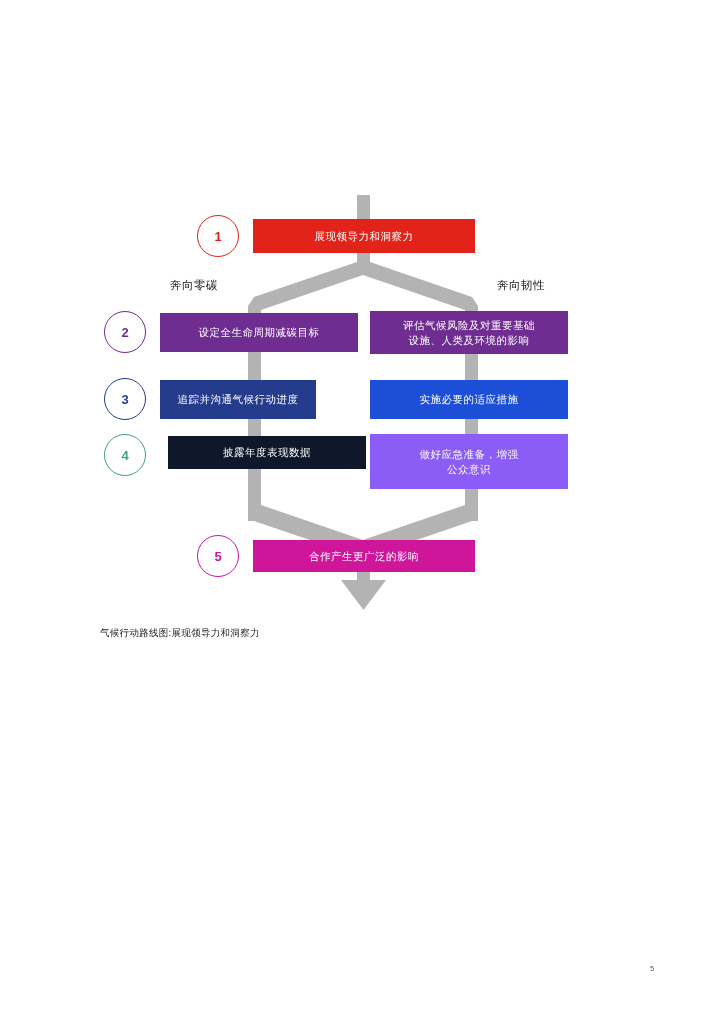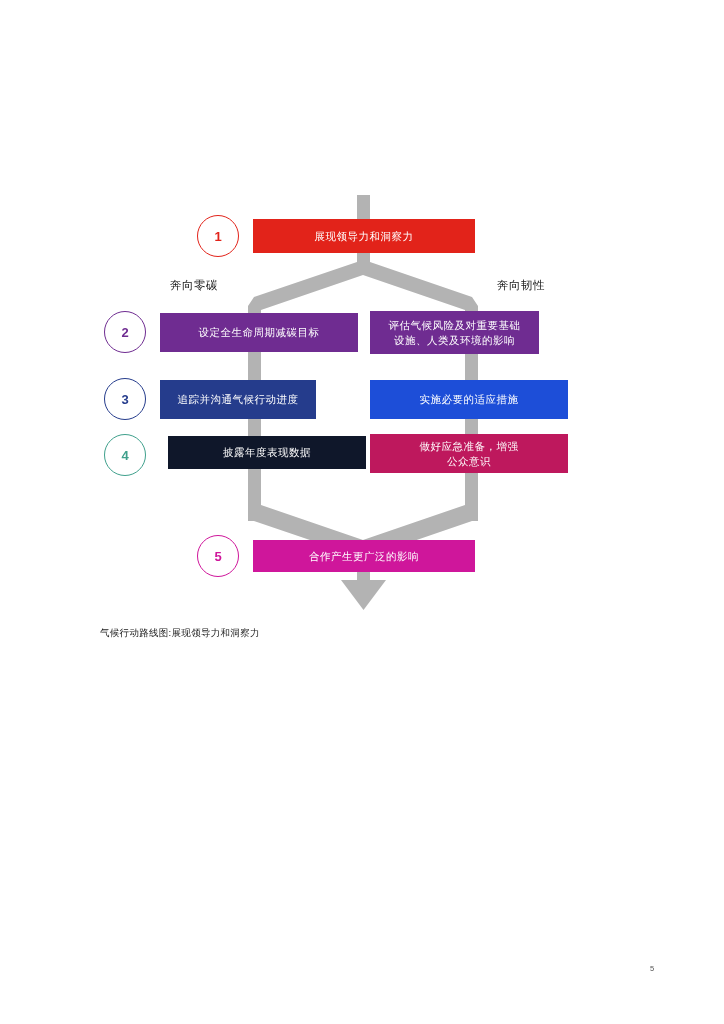--- a/index.html
+++ b/index.html
@@ -173,42 +173,42 @@
     <div class="pill" style="left:253px; top:219px; width:222px; height:34px; background:#e2231a;">
       <span class="pill-text">展现领导力和洞察力</span>
     </div>
 
     <div class="step-circle" style="left:104px; top:311px; border-color:#6f2c91;">
       <span class="num" style="color:#6f2c91;">2</span>
     </div>
     <div class="pill" style="left:160px; top:313px; width:198px; height:39px; background:#6f2c91;">
       <span class="pill-text" style="white-space:pre-line;">设定全生命周期减碳目标</span>
     </div>
-    <div class="pill" style="left:370px; top:311px; width:169px; height:43px; background:#6f2c91;">
+    <div class="pill" style="left:370px; top:311px; width:198px; height:43px; background:#6f2c91;">
       <span class="pill-text" style="white-space:pre-line;">评估气候风险及对重要基础
 设施、人类及环境的影响</span>
     </div>
 
     <div class="step-circle" style="left:104px; top:378px; border-color:#253c8c;">
       <span class="num" style="color:#253c8c;">3</span>
     </div>
     <div class="pill" style="left:160px; top:380px; width:156px; height:39px; background:#253c8c;">
       <span class="pill-text" style="white-space:pre-line;">追踪并沟通气候行动进度</span>
     </div>
     <div class="pill" style="left:370px; top:380px; width:198px; height:39px; background:#1d4ed8;justify-content:center;">
       <span class="pill-text" style="white-space:pre-line;">实施必要的适应措施</span>
     </div>
 
     <div class="step-circle" style="left:104px; top:434px; border-color:#3fa08c;">
       <span class="num" style="color:#3fa08c;">4</span>
     </div>
     <div class="pill" style="left:168px; top:436px; width:198px; height:33px; background:#0f172a;">
       <span class="pill-text" style="white-space:pre-line;">披露年度表现数据</span>
     </div>
-    <div class="pill" style="left:370px; top:434px; width:198px; height:39px; background:#be185d;">
+    <div class="pill" style="left:370px; top:434px; width:198px; height:55px; background:#8b5cf6;">
       <span class="pill-text" style="white-space:pre-line;">做好应急准备，增强
 公众意识</span>
     </div>
 
     <div class="step-circle" style="left:197px; top:535px; border-color:#cf169b;">
       <span class="num" style="color:#cf169b;">5</span>
     </div>
     <div class="pill" style="left:253px; top:540px; width:222px; height:32px; background:#cf169b;">
       <span class="pill-text">合作产生更广泛的影响</span>
     </div>

